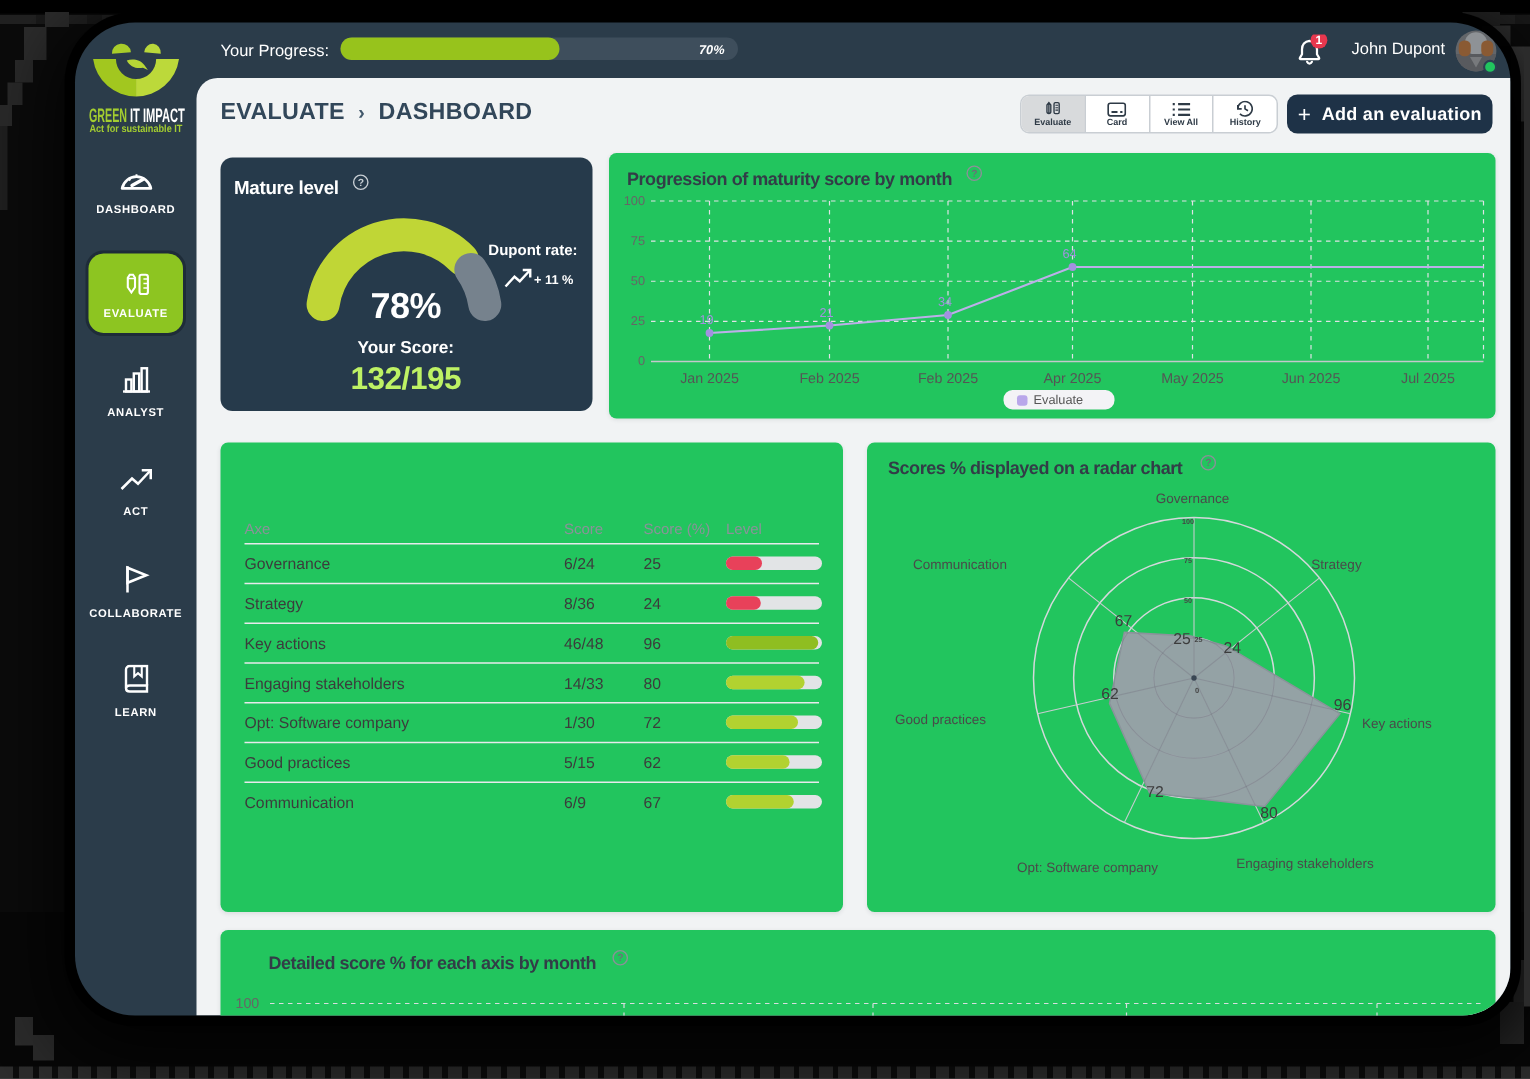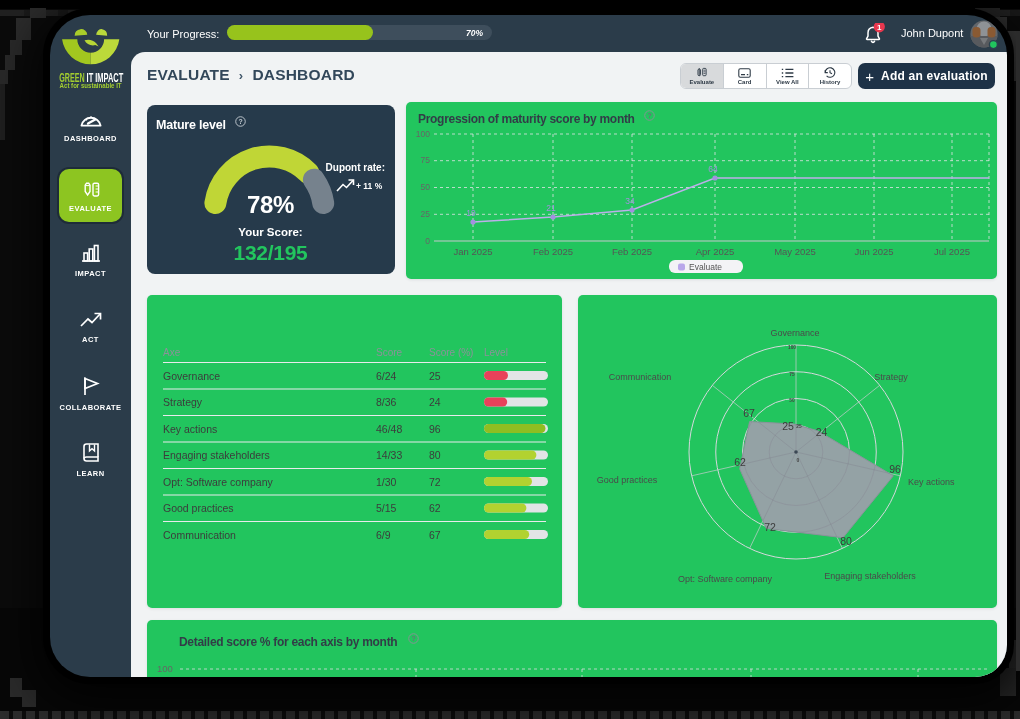--- a/index.html
+++ b/index.html
@@ -128,21 +128,21 @@
 
       <div class="nav" style="top:229px;">
         <svg width="22" height="18" viewBox="0 0 22 18">
             <g stroke="#fff" fill="none" stroke-width="1.6">
               <path d="M2 17 L20 17"></path>
               <rect x="4" y="9" width="3.6" height="8"></rect>
               <rect x="9.2" y="5" width="3.6" height="12"></rect>
               <rect x="14.4" y="1.5" width="3.6" height="15.5"></rect>
             </g>
           </svg>
-        <div class="lbl">IMPACT</div>
+        <div class="lbl">ANALYST</div>
       </div>
 
       <div class="nav" style="top:296px;">
         <svg width="24" height="17" viewBox="0 0 24 17">
             <g stroke="#fff" fill="none" stroke-width="1.7">
               <path d="M2 15 L9 8 L13 11.5 L21 3"></path>
               <path d="M15.5 2.5 L21.5 2.5 L21.5 8.5" fill="none"></path>
             </g>
           </svg>
         <div class="lbl">ACT</div>
@@ -226,21 +226,21 @@
           <path d="M 166.9 74.7 A 54.5 54.5 0 0 1 176.2 98.0" fill="none" stroke="#76828d" stroke-width="22" stroke-linecap="round"></path>
           <g stroke="#fff" fill="none" stroke-width="1.6">
               <path d="M190 86 L196 79.5 L199.5 82.5 L206 75.5"></path>
               <path d="M201.5 75 L206.5 75 L206.5 80"></path>
             </g>
         </svg>
         <div style="position:absolute;left:0;top:57px;width:238px;text-align:right;font-size:10px;font-weight:bold;color:#fff;">Dupont rate:</div>
         <div style="position:absolute;left:209px;top:76px;font-size:8.5px;font-weight:600;color:#fff;white-space:nowrap;">+ 11 %</div>
         <div style="position:absolute;left:0;top:86px;width:247px;text-align:center;font-size:24px;font-weight:800;color:#fff;letter-spacing:-0.3px;">78%</div>
         <div style="position:absolute;left:0;top:121px;width:247px;text-align:center;font-size:11.5px;font-weight:bold;color:#fff;">Your Score:</div>
-        <div style="position:absolute;left:0;top:136px;width:247px;text-align:center;font-size:21px;font-weight:800;color:#22c55e;letter-spacing:-0.3px;">132/195</div>
+        <div style="position:absolute;left:0;top:136px;width:247px;text-align:center;font-size:21px;font-weight:800;color:#bef264;letter-spacing:-0.3px;">132/195</div>
       </div>
       <div class="card" id="linecard" style="left:275px; top:50px; width:591px; height:177px;">
         <div class="ctitle" style="position:absolute;left:12px;top:8px;">Progression of maturity score by month
           <svg class="qi" width="11" height="11" viewBox="0 0 12 12" style="margin-left:6px;">
               <circle cx="6" cy="6" r="5.2" fill="none" stroke="#8a9197" stroke-width="1"></circle>
               <text x="6" y="8.6" font-size="7.5" fill="#6a7177" text-anchor="middle">?</text>
             </svg>
         </div>
         <svg style="position:absolute;left:0;top:0;" width="591" height="177" viewBox="0 0 591 177">
           <g font-size="8.5" fill="#666" text-anchor="end">
@@ -346,20 +346,26 @@
             <rect x="337" y="182" width="64" height="9" rx="4.5" fill="#e2e4e6"></rect>
               <rect x="337" y="182" width="48" height="9" rx="4.5" fill="#b2d230"></rect>
             <rect x="337" y="208.5" width="64" height="9" rx="4.5" fill="#e2e4e6"></rect>
               <rect x="337" y="208.5" width="42.4" height="9" rx="4.5" fill="#b2d230"></rect>
             <rect x="337" y="235" width="64" height="9" rx="4.5" fill="#e2e4e6"></rect>
               <rect x="337" y="235" width="45.2" height="9" rx="4.5" fill="#b2d230"></rect>
           </g>
         </svg>
       </div>
       <div class="card" id="radarcard" style="left:447px; top:243px; width:419px; height:313px;">
+        <div class="ctitle" style="position:absolute;left:14px;top:8px;">Scores % displayed on a radar chart
+          <svg class="qi" width="11" height="11" viewBox="0 0 12 12" style="margin-left:9px;">
+              <circle cx="6" cy="6" r="5.2" fill="none" stroke="#8a9197" stroke-width="1"></circle>
+              <text x="6" y="8.6" font-size="7.5" fill="#6a7177" text-anchor="middle">?</text>
+            </svg>
+        </div>
         <svg style="position:absolute;left:0;top:0;" width="412" height="313" viewBox="0 0 412 313">
           <defs>
               <clipPath id="pclip">
                 <polygon points="215.9,129 239.7,135.8 315.3,180.8 265,242.7 188.3,233.5 161.7,173.9 171.6,126.6"></polygon>
               </clipPath>
             </defs>
           <g fill="none" stroke="#d4d8db" stroke-width="1">
             <circle cx="218" cy="157" r="26.75"></circle>
               <circle cx="218" cy="157" r="53.5"></circle>
               <circle cx="218" cy="157" r="80.25"></circle>

